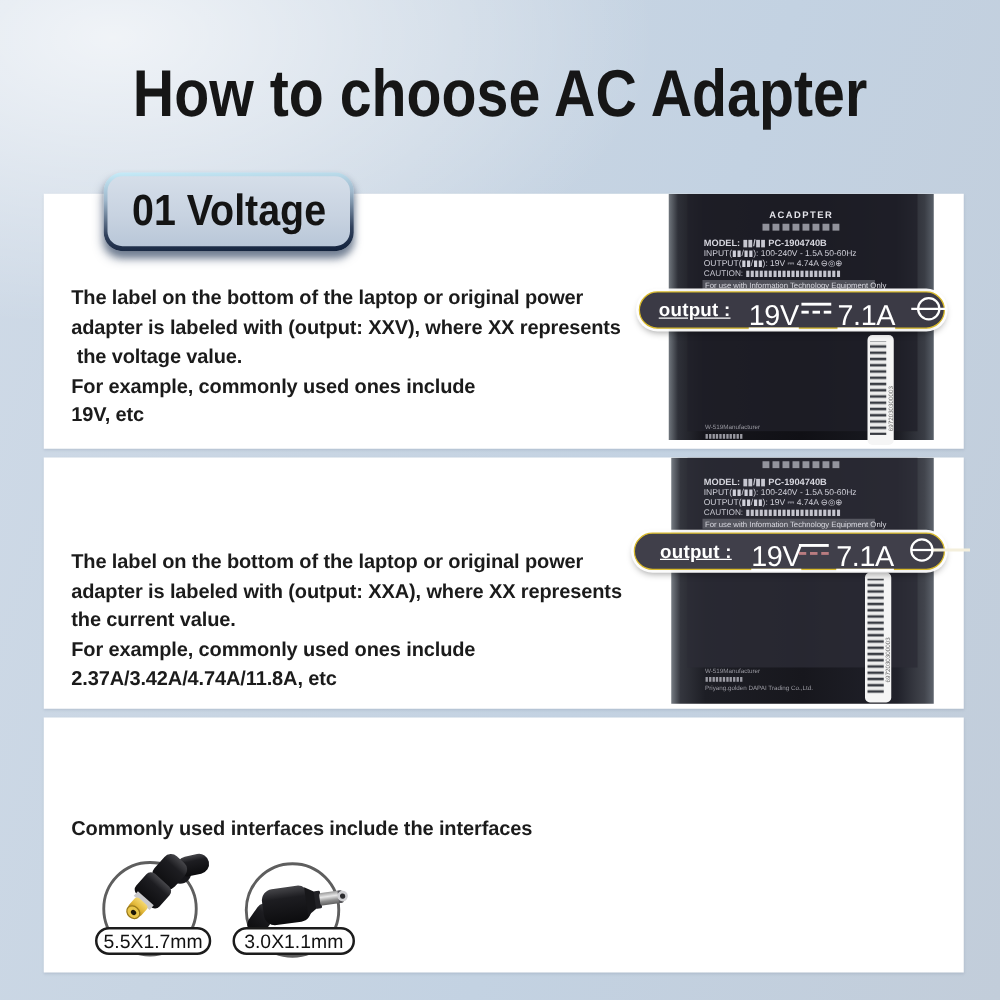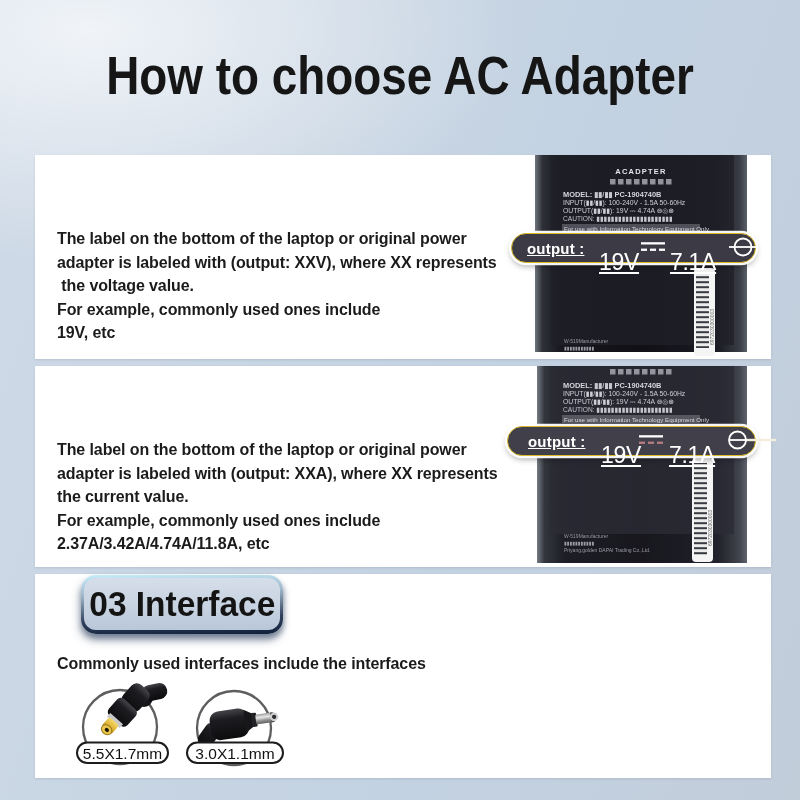--- a/index.html
+++ b/index.html
@@ -33,21 +33,21 @@
   .txt{position:absolute;font-size:16px;font-weight:700;color:#1b1b1b;line-height:23.5px;letter-spacing:-0.1px;white-space:nowrap;}
   .t1{left:57px;top:227px;}
   .t2{left:57px;top:438px;}
   .t3{left:57px;top:652px;}
   
   .op{position:absolute;height:30px;border-radius:16px;background:#3b3a45;
     border:1.8px solid #d8b92a;box-shadow:0 0 0 2.2px rgba(255,255,255,.95),0 3px 6px rgba(0,0,0,.38);
     box-sizing:border-box;color:#fff;white-space:nowrap;}
   .op span{position:absolute;text-decoration:underline;}
   .op .lab{font-size:15px;font-weight:700;top:5.5px;letter-spacing:0.2px;}
-  .op .big{font-size:23px;font-weight:400;top:15px;letter-spacing:-0.3px;}
+  .op .big{font-size:23px;font-weight:400;top:5px;letter-spacing:-0.3px;}
   .op2{background:#403f4a;}
 </style>
 </head>
 <body>
 <div id="page">
 
   <div class="title">How to choose AC Adapter</div>
 
   <div class="panel p1"></div>
   <div class="panel p2"></div>
@@ -137,23 +137,23 @@
     </g>
     <rect x="172" y="92" width="21" height="104" rx="4" fill="#f5f5f5"></rect>
     <rect x="174" y="97" width="13" height="92" fill="url(#bc2)"></rect>
     <text x="192" y="180" font-size="5" fill="#555" transform="rotate(-90 192 180)" opacity="0.9">6972030300003</text>
     <text x="44" y="172" font-size="5" fill="#9a9aa2">W-519Manufacturer</text>
     <text x="44" y="179" font-size="5" fill="#9a9aa2">▮▮▮▮▮▮▮▮▮▮▮</text>
     <text x="44" y="186" font-size="5" fill="#9a9aa2">Priyang.golden DAPAI Trading Co.,Ltd.</text>
   </svg>
   </div>
 
-  <div class="nb nb3">
+  <div class="nb nb1">
       <div class="in">
-        <span>03 Interface</span>
+        <span>01 Voltage</span>
       </div>
     </div>
 
   <div class="txt t1">The label on the bottom of the laptop or original power<br>
 adapter is labeled with (output: XXV), where XX represents<br>
 &nbsp;the voltage value.<br>
 For example, commonly used ones include<br>
 19V, etc</div>
 
   <div class="txt t2">The label on the bottom of the laptop or original power<br>

